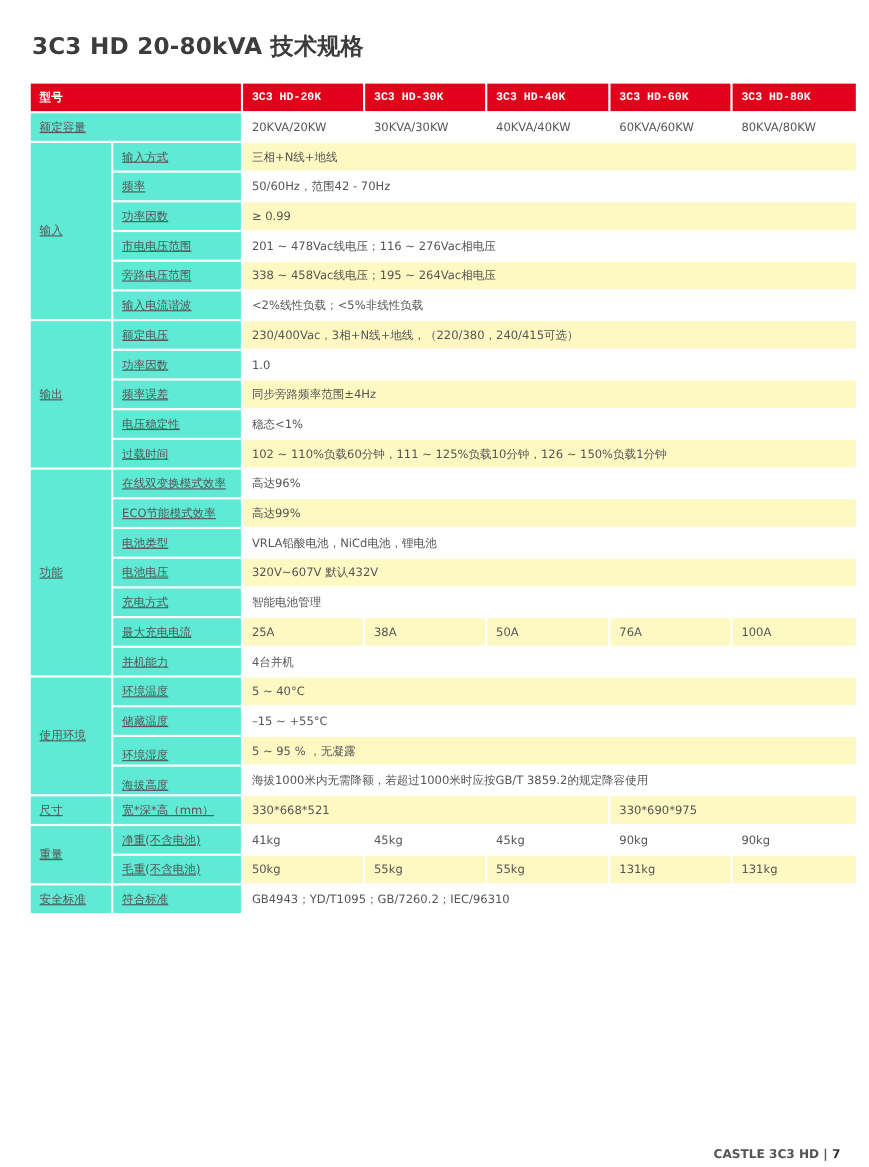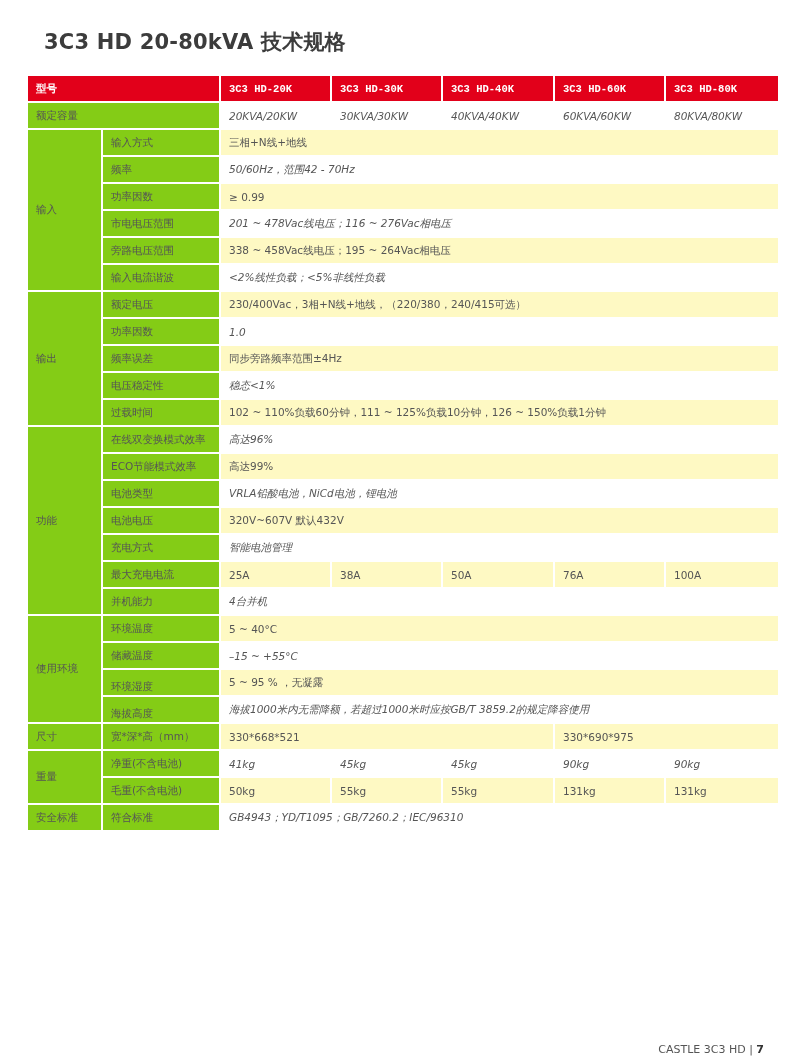--- a/index.html
+++ b/index.html
@@ -2,41 +2,41 @@
 <html><head>
 <meta charset="utf-8">
 <style>
   * { box-sizing: border-box; margin: 0; padding: 0; }
   body {
     width: 790px; height: 1061px; background: #ffffff;
     font-family: "DejaVu Sans", "Liberation Sans", sans-serif;
     color: #4a4a4a; position: relative; overflow: hidden;
   }
   .page-title {
-    position: absolute; left: 44px; top: 28px;
+    position: absolute; left: 29px; top: 28px;
     font-size: 21px; font-weight: bold; color: #3c3c3c; letter-spacing: 0.2px;
   }
   table.spec {
     position: absolute; left: 28px; top: 76px; width: 738px;
     border-collapse: separate; border-spacing: 2px; margin: -2px;
     table-layout: fixed; font-size: 10.5px;
   }
   table.spec td {
     height: 25px; padding: 0 0 0 8px; vertical-align: middle;
     white-space: nowrap; overflow: hidden; color: #555;
   }
   table.spec tr.hdr td {
     background: #e2001a; color: #ffffff; font-weight: bold; height: 25px; font-size: 10.5px; font-family: Liberation Mono, monospace;
   }
-  td.lab { background: #84cc16; }
+  td.lab { background: #5eead4; text-decoration: underline; }
   td.g { background: #fef9c3; }
-  td.w { background: #ffffff; font-style: italic; }
+  td.w { background: #ffffff; }
   td.low { vertical-align: bottom !important; padding-bottom: 1px !important; }
   .footer {
-    position: absolute; right: 26px; top: 1043px; font-size: 11px; color: #555;
+    position: absolute; right: 26px; top: 1043px; font-size: 11px; color: #555; font-weight: bold;
   }
   .footer b { color: #333; }
 </style>
 </head>
 <body>
 
 <div class="page-title">3C3 HD 20-80kVA 技术规格</div>
 
 <table class="spec">
   <colgroup>

